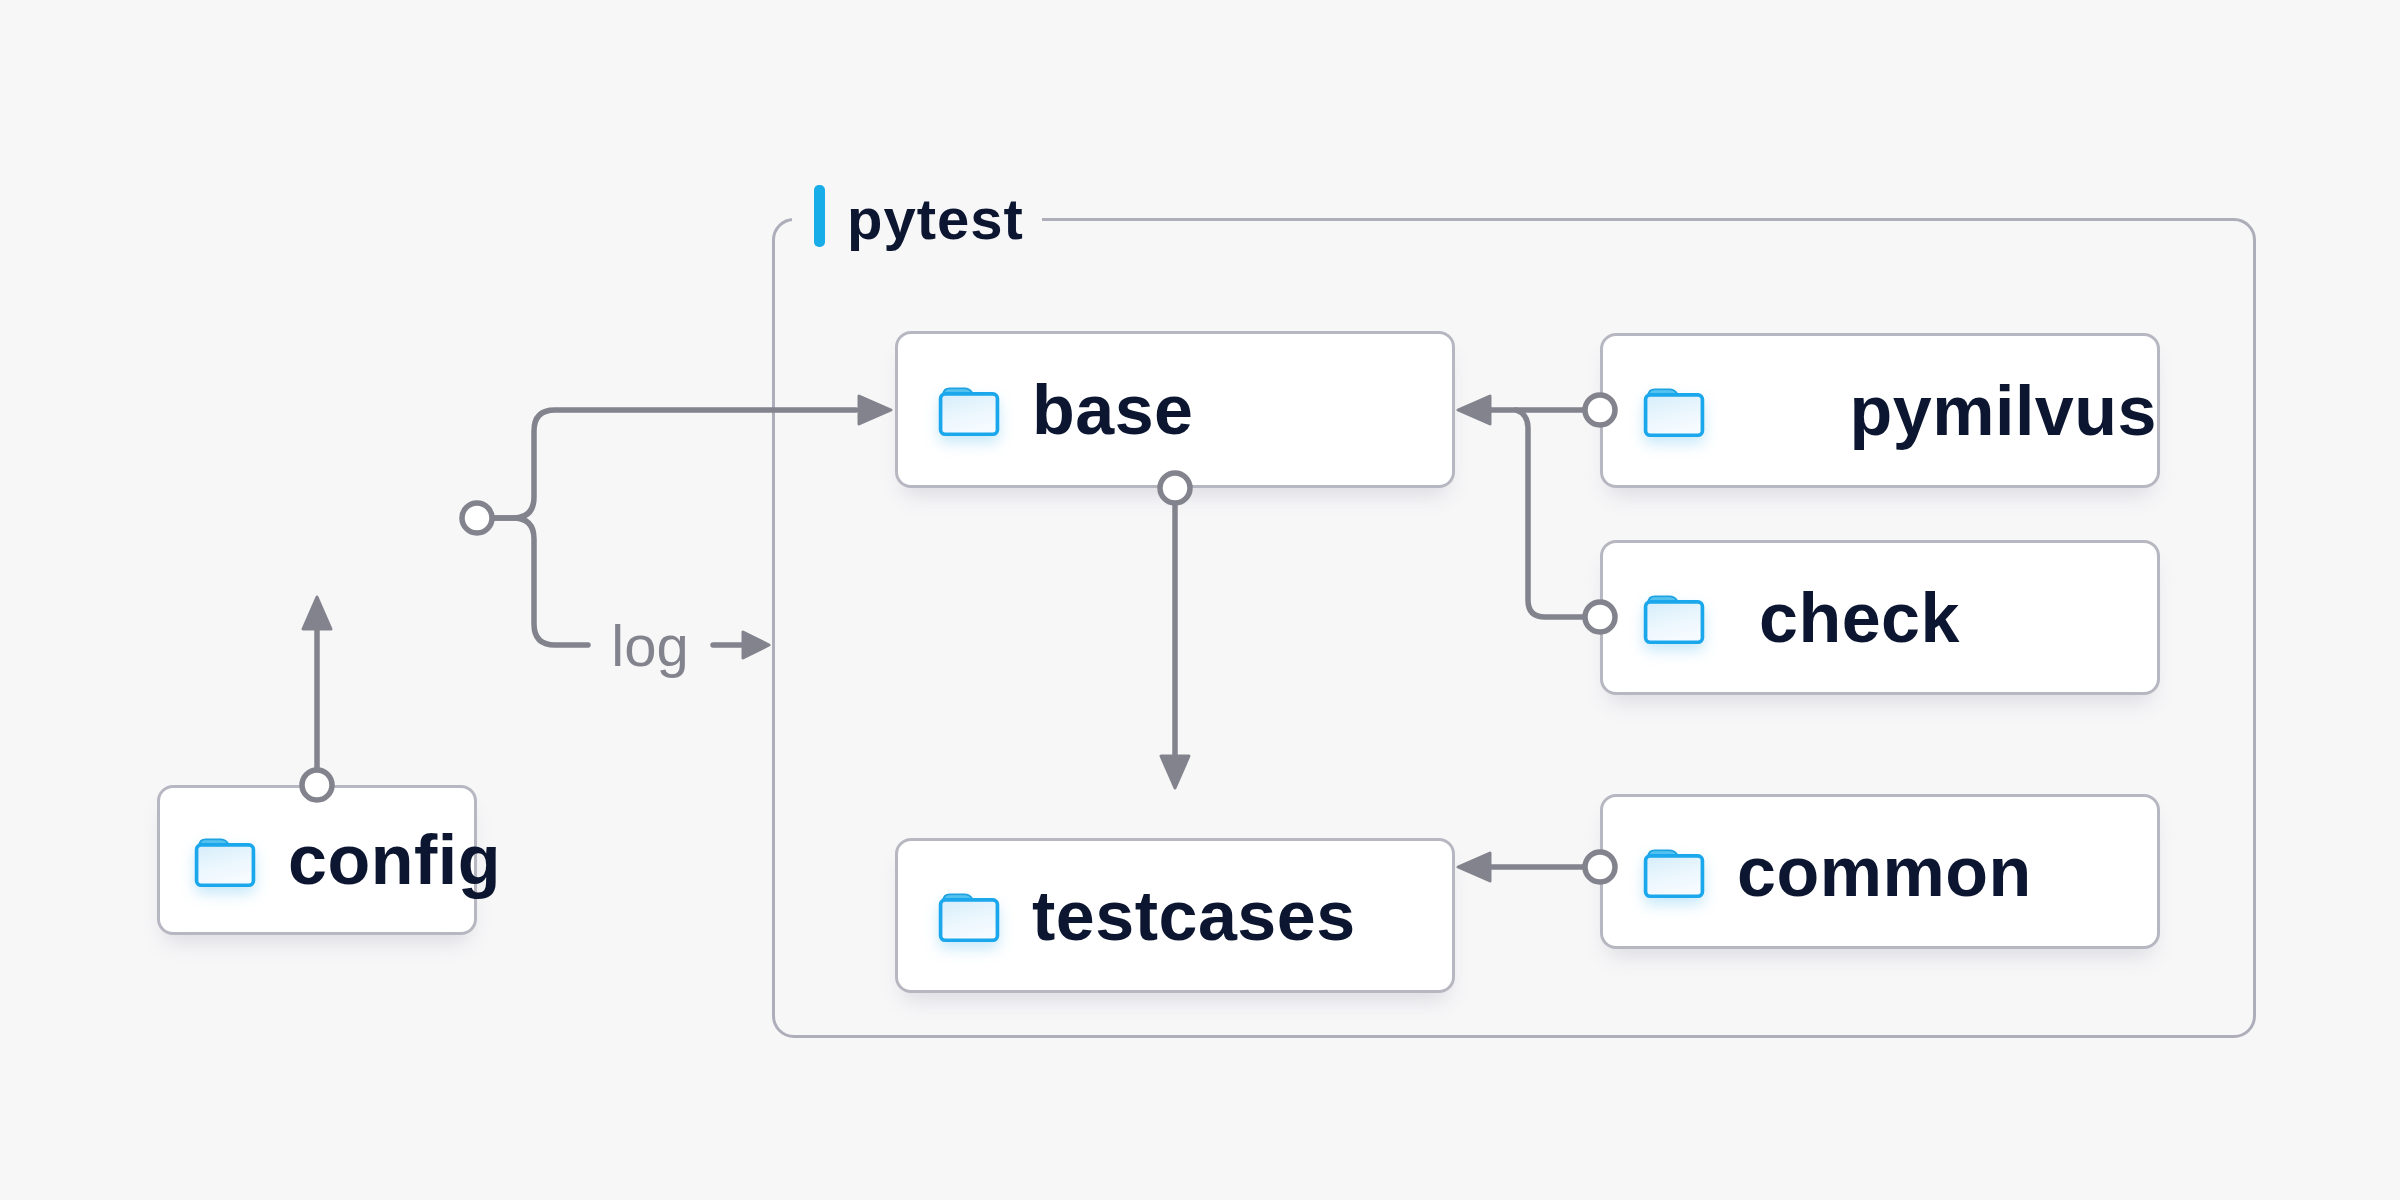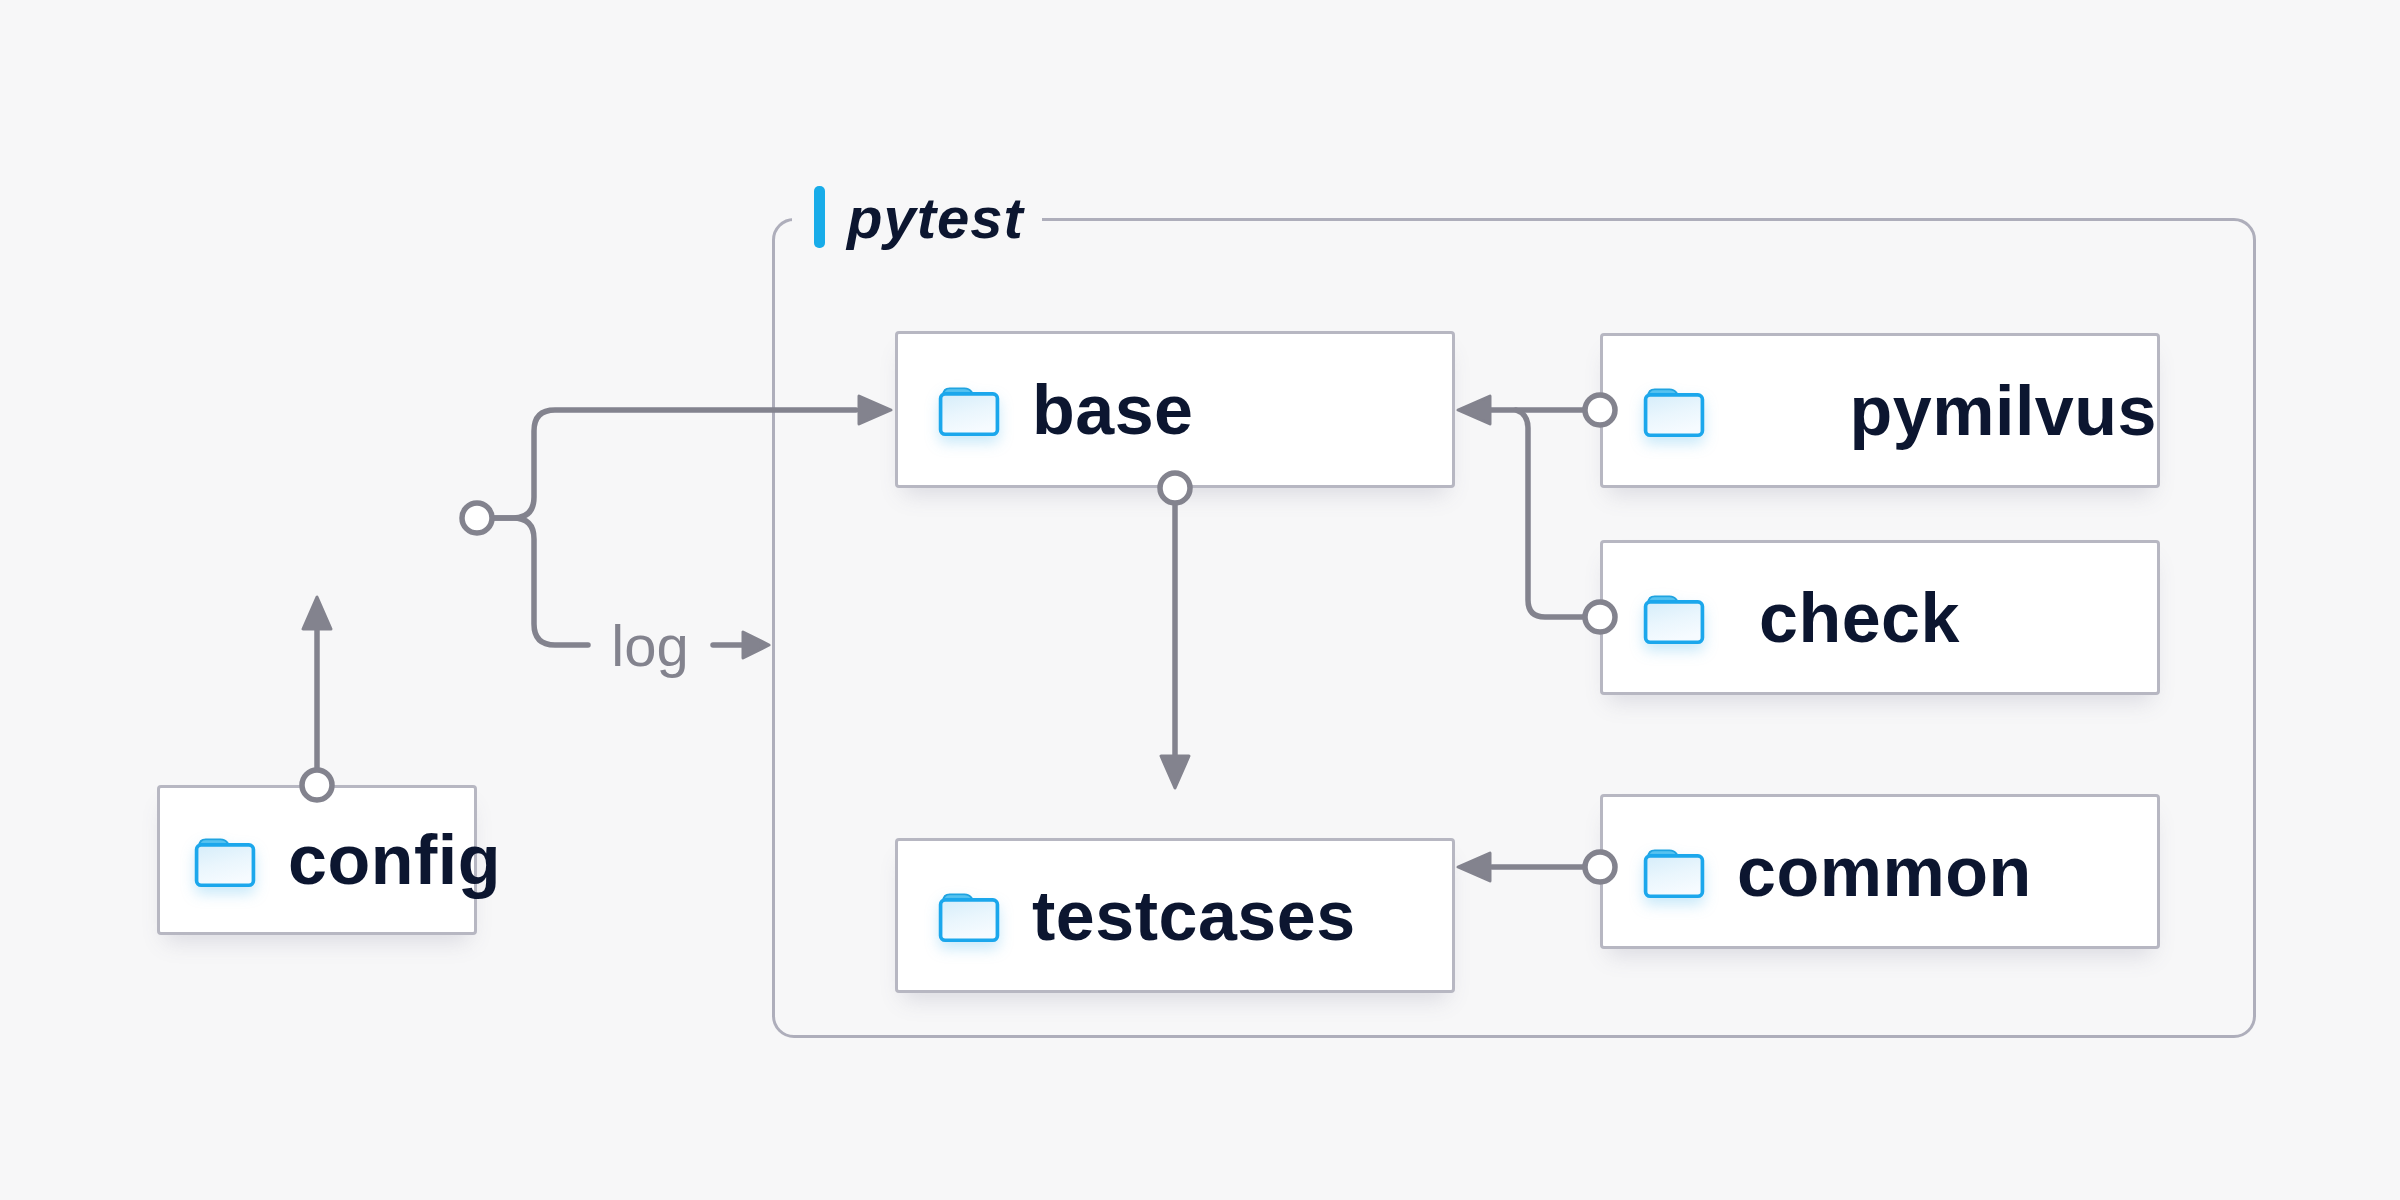--- a/index.html
+++ b/index.html
@@ -13,44 +13,43 @@
 
   
   .group-box{
     position:absolute;
     border:3px solid #aeaebb;
     border-radius:22px;
     background:transparent;
   }
   .group-label{
     position:absolute;
-    display:flex;align-items:center;
+    display:flex;align-items:flex-start;
     background:#f7f7f8;
     padding:0 18px 0 0;
     height:64px;
-    font-style:italic;
   }
   .accent-bar{
     display:inline-block;
     width:11px;height:62px;
     border-radius:5px;
     background:#18ace9;
     margin:0 22px 0 22px;
   }
   .group-label-text{
     font-size:58px;font-weight:700;color:#0c1630;letter-spacing:1px;
   }
 
   
   .node{
     position:absolute;
     display:flex;align-items:center;
     background:#ffffff;
     border:3px solid #b7b7c2;
-    border-radius:4px;
+    border-radius:16px;
     padding-left:38px;
     box-sizing:border-box;
     box-shadow:0 14px 22px -8px rgba(90,90,120,.18);
   }
   .folder{
     display:inline-flex;flex:none;
     width:66px;height:57px;
     margin-right:30px;
     filter:drop-shadow(0 7px 7px rgba(41,168,232,.25));
   }

